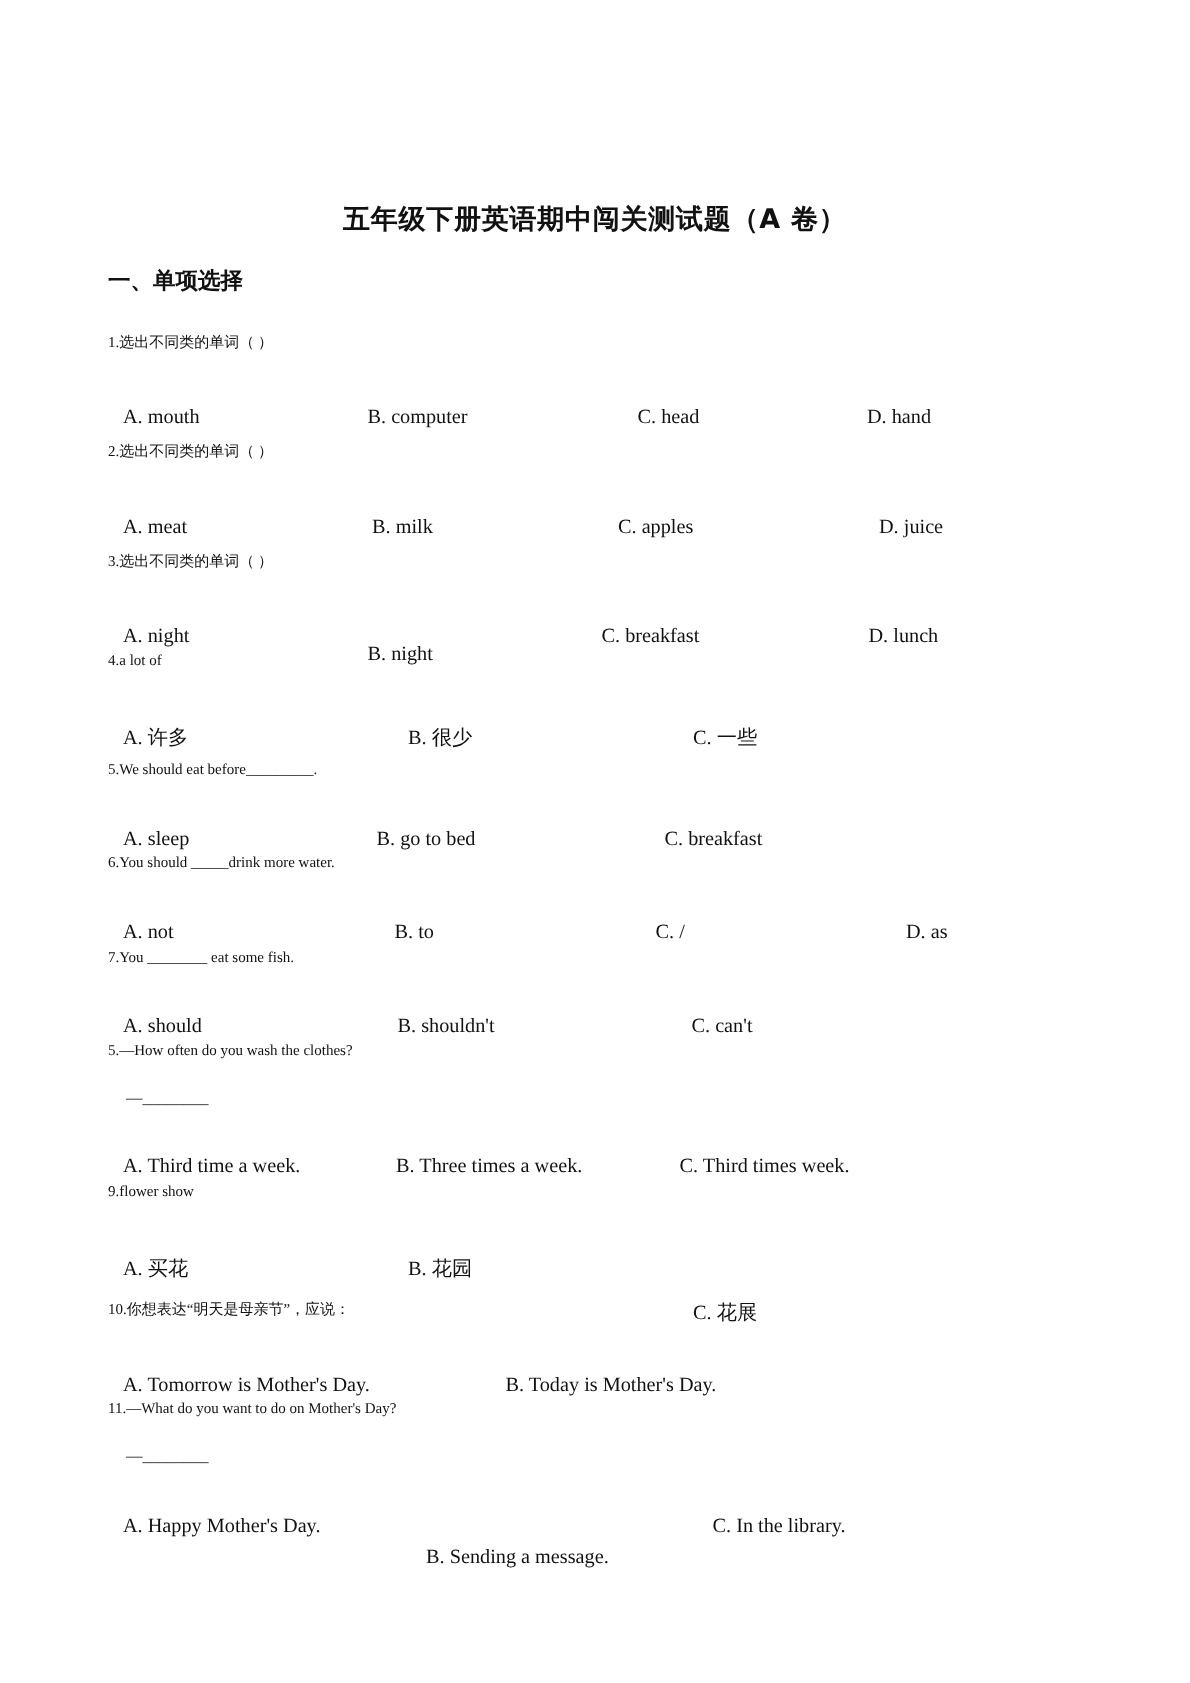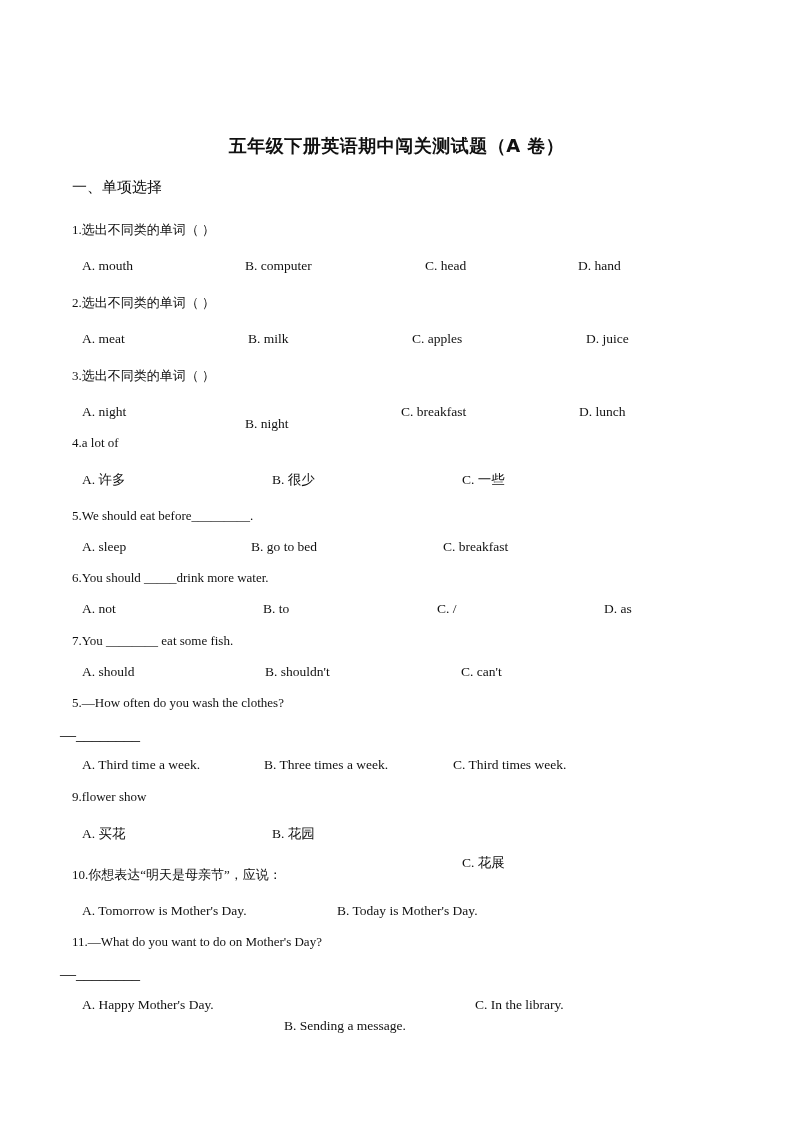--- a/index.html
+++ b/index.html
@@ -13,30 +13,30 @@
     }
     .title {
       position: absolute; left: 0; width: 793px; top: 134px;
       text-align: center;
       font-family: "DejaVu Sans", "Liberation Sans", sans-serif;
       font-weight: bold; font-size: 18px; letter-spacing: 0.5px;
     }
     .section {
       position: absolute; left: 72px; top: 178px;
       font-family: "DejaVu Sans", "Liberation Sans", sans-serif;
-      font-weight: normal; font-size: 15px;
+      font-weight: bold; font-size: 15px;
     }
     .q {
       position: absolute; left: 72px;
-      font-size: 13px; white-space: nowrap;
+      font-size: 10px; white-space: nowrap;
     }
     .opt {
-      position: absolute; font-size: 13.5px; white-space: nowrap;
+      position: absolute; font-size: 13.5px; white-space: nowrap; margin-top: 12px;
     }
-    .blank-line { position: absolute; left: 60px; font-size: 16px; white-space: nowrap; }
+    .blank-line { position: absolute; left: 84px; font-size: 11px; white-space: nowrap; }
   </style>
 </head>
 <body>
 
 <div>
   <div class="title">五年级下册英语期中闯关测试题（A 卷）</div>
   <div class="section">一、单项选择</div>
 
   <div class="q" style="top:221px">1.选出不同类的单词（    ）</div>
   <div class="opt" style="left:82px;top:258px">A. mouth</div>

